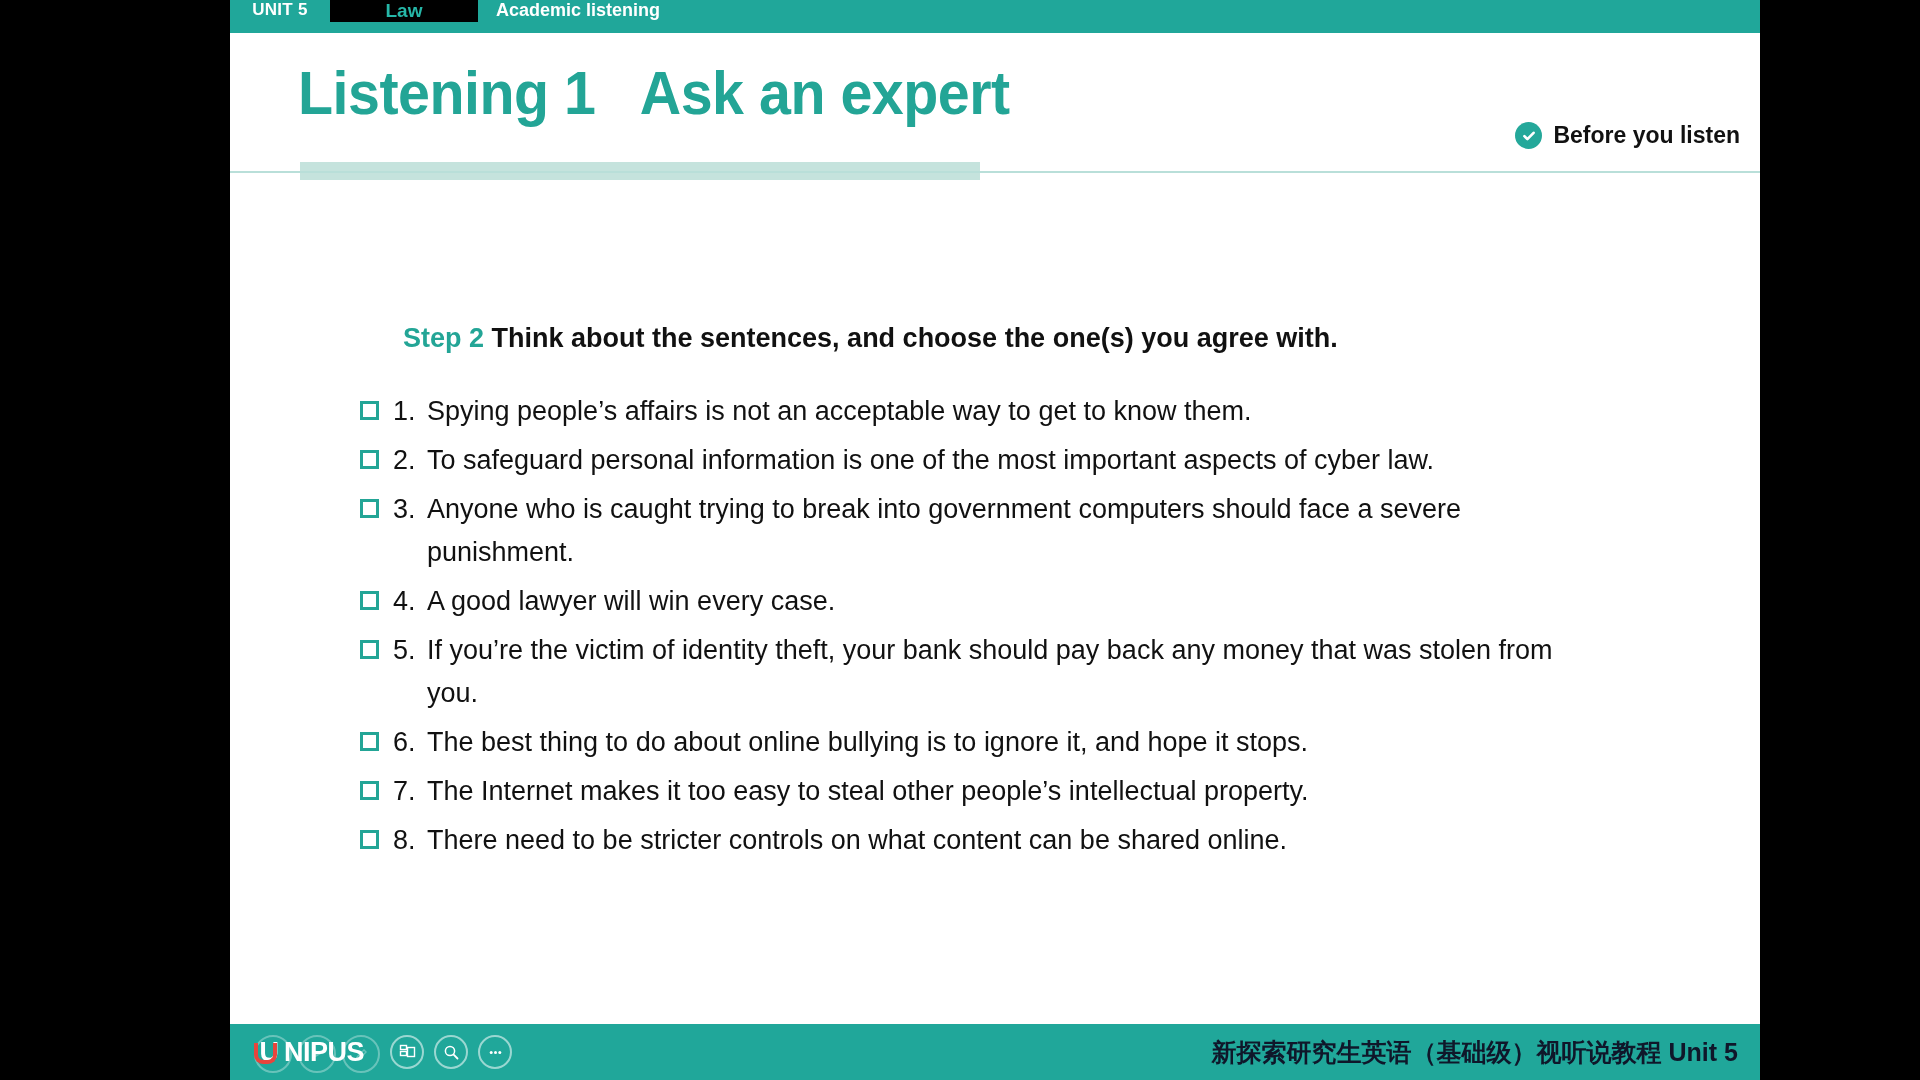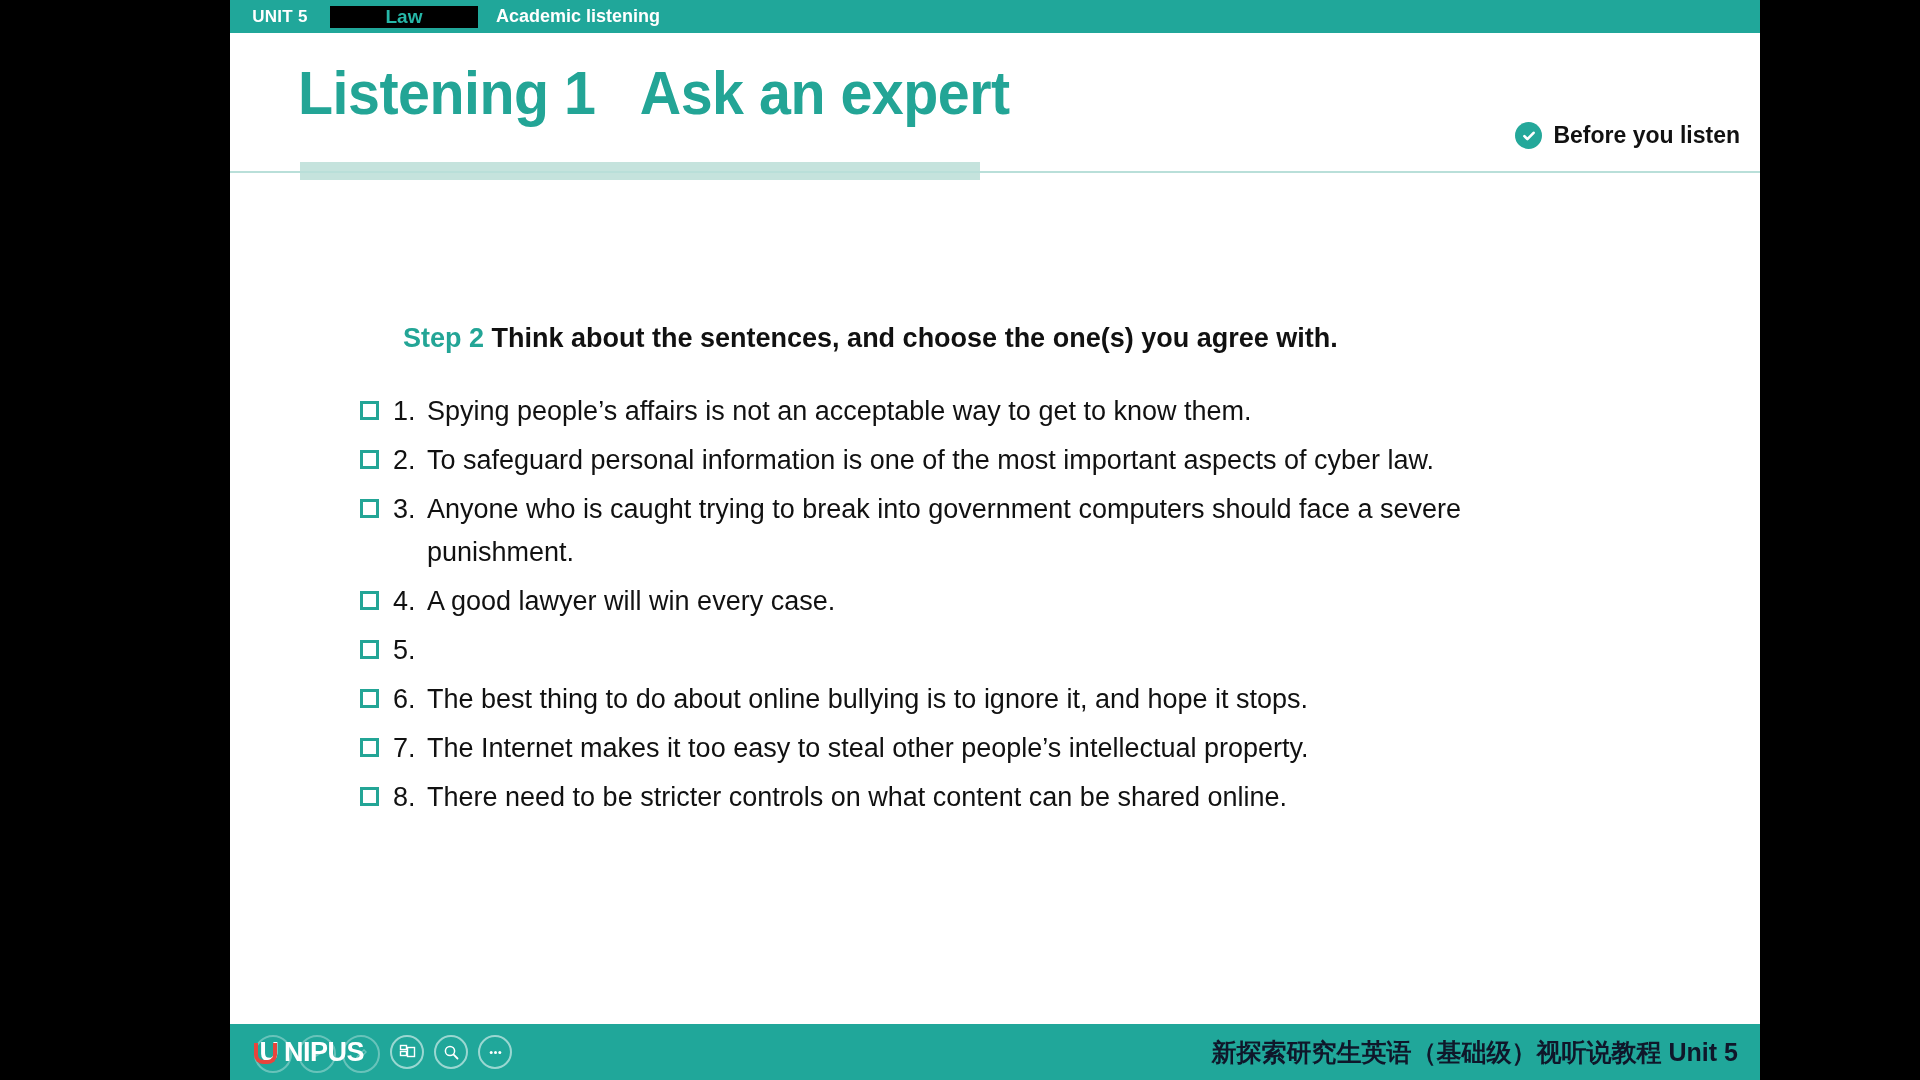--- a/index.html
+++ b/index.html
@@ -51,21 +51,21 @@
 
   
   .header-bar {
     position: absolute;
     left: 0px;
     top: 0px;
     width: 1530px;
     height: 33px;
     background: #20a79a;
     display: flex;
-    align-items: center;
+    align-items: flex-start;
   }
   .tab-unit {
     width: 100px;
     display: flex;
     align-items: center;
     justify-content: center;
     color: #ffffff;
     font-size: 17px;
     font-weight: bold;
     font-stretch: condensed;
@@ -360,20 +360,21 @@
 
       <div class="list-item">
         <span class="cb"></span>
         <span class="item-num">4.</span>
         <span class="item-text">A good lawyer will win every case.</span>
       </div>
 
       <div class="list-item">
         <span class="cb"></span>
         <span class="item-num">5.</span>
+        <span class="item-text">If you’re the victim of identity theft, your bank should pay back any money that was stolen from you.</span>
       </div>
 
       <div class="list-item">
         <span class="cb"></span>
         <span class="item-num">6.</span>
         <span class="item-text">The best thing to do about online bullying is to ignore it, and hope it stops.</span>
       </div>
 
       <div class="list-item">
         <span class="cb"></span>

